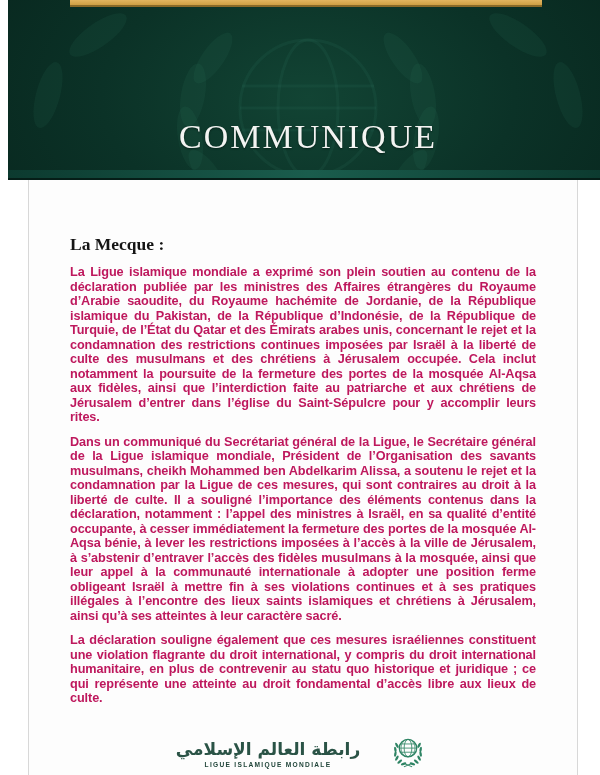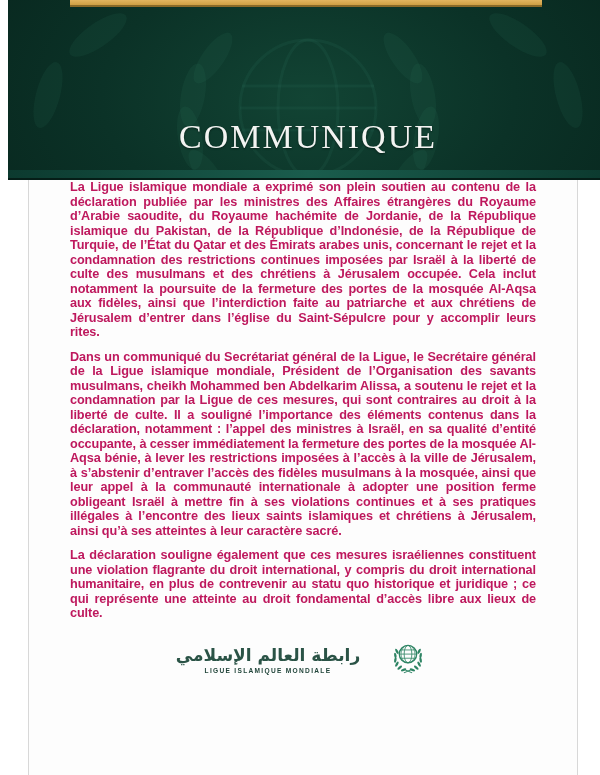--- a/index.html
+++ b/index.html
@@ -50,21 +50,21 @@
   }
   .card p {
     font-size:12.7px; line-height:14.5px; font-weight:bold;
     letter-spacing:-0.1px;
     color:#be185d; text-align:justify;
     margin:0 0 10px 0;
   }
 
   
   .footer-logo {
-    margin-top:19px;
+    margin-top:28px;
     display:flex; justify-content:center; align-items:center; gap:26px;
   }
   .logo-text { text-align:center; }
   .logo-arabic {
     font-family:"DejaVu Sans", sans-serif;
     font-size:17px; line-height:19px; font-weight:bold; color:#2a5346;
   }
   .logo-caption {
     margin-top:2px;
     font-size:6.6px; line-height:8px; font-weight:bold;
@@ -97,20 +97,21 @@
         <ellipse cx="510" cy="35" rx="34" ry="12" transform="rotate(35 510 35)"></ellipse>
         <ellipse cx="560" cy="95" rx="34" ry="12" transform="rotate(75 560 95)"></ellipse>
       </g>
     </svg>
     <div class="gold-bar"></div>
     <div class="header-title">COMMUNIQUE</div>
     <div class="header-strip"></div>
   </div>
 
   <div class="card">
+    <h2>La Mecque :</h2>
     <p>La Ligue islamique mondiale a exprimé son plein soutien au contenu de la déclaration publiée par les ministres des Affaires étrangères du Royaume d’Arabie saoudite, du Royaume hachémite de Jordanie, de la République islamique du Pakistan, de la République d’Indonésie, de la République de Turquie, de l’État du Qatar et des Émirats arabes unis, concernant le rejet et la condamnation des restrictions continues imposées par Israël à la liberté de culte des musulmans et des chrétiens à Jérusalem occupée. Cela inclut notamment la poursuite de la fermeture des portes de la mosquée Al-Aqsa aux fidèles, ainsi que l’interdiction faite au patriarche et aux chrétiens de Jérusalem d’entrer dans l’église du Saint-Sépulcre pour y accomplir leurs rites.</p>
     <p>Dans un communiqué du Secrétariat général de la Ligue, le Secrétaire général de la Ligue islamique mondiale, Président de l’Organisation des savants musulmans, cheikh Mohammed ben Abdelkarim Alissa, a soutenu le rejet et la condamnation par la Ligue de ces mesures, qui sont contraires au droit à la liberté de culte. Il a souligné l’importance des éléments contenus dans la déclaration, notamment : l’appel des ministres à Israël, en sa qualité d’entité occupante, à cesser immédiatement la fermeture des portes de la mosquée Al-Aqsa bénie, à lever les restrictions imposées à l’accès à la ville de Jérusalem, à s’abstenir d’entraver l’accès des fidèles musulmans à la mosquée, ainsi que leur appel à la communauté internationale à adopter une position ferme obligeant Israël à mettre fin à ses violations continues et à ses pratiques illégales à l’encontre des lieux saints islamiques et chrétiens à Jérusalem, ainsi qu’à ses atteintes à leur caractère sacré.</p>
     <p>La déclaration souligne également que ces mesures israéliennes constituent une violation flagrante du droit international, y compris du droit international humanitaire, en plus de contrevenir au statu quo historique et juridique ; ce qui représente une atteinte au droit fondamental d’accès libre aux lieux de culte.</p>
 
     <div class="footer-logo">
       <div class="logo-text">
         <div class="logo-arabic" dir="rtl">رابطة العالم الإسلامي</div>
         <div class="logo-caption">LIGUE ISLAMIQUE MONDIALE</div>
       </div>
       <svg width="44" height="41" viewBox="0 0 48 44">

